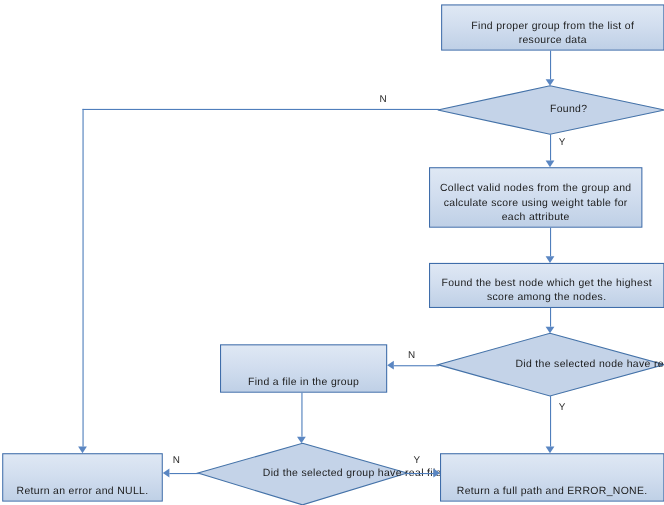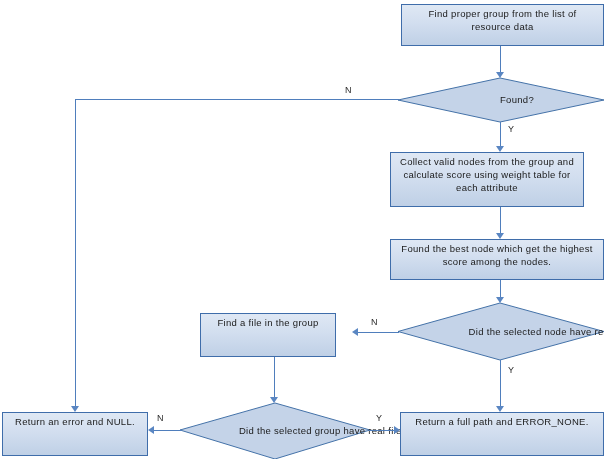--- a/index.html
+++ b/index.html
@@ -20,21 +20,21 @@
   .node {
     position: absolute;
     box-sizing: border-box;
     border: 1px solid #3f6daa;
     background: linear-gradient(to bottom, #dfe8f4 0%, #d2deef 45%, #bfd0e6 100%);
     color: #1a1a1a;
     font-size: 9.5px;
     line-height: 13px;
     text-align: center;
     display: flex;
-    align-items: flex-start;
+    align-items: flex-end;
     justify-content: center;
     padding: 2px 6px;
     letter-spacing: 0.3px;
   }
   .node span { display: block; width: 100%; }
 
   
   .decision {
     position: absolute;
     box-sizing: border-box;
@@ -145,21 +145,21 @@
   </div>
 
   <div class="conn h" style="left:358px; top:332px; width:41px;"></div>
   <div class="arrow left" style="left:352px; top:328px;"></div>
   <div class="edgelabel" style="left:371px; top:317px;">N</div>
 
   <div class="conn v" style="left:500px; top:360px; height:46px;"></div>
   <div class="arrow down" style="left:496px; top:406px;"></div>
   <div class="edgelabel" style="left:508px; top:365px;">Y</div>
 
-  <div class="node" style="left:200px; top:313px; width:136px; height:44px;">
+  <div class="node" style="left:200px; top:313px; width:152px; height:44px;">
     <span>Find a file in the group</span>
   </div>
 
   <div class="conn v" style="left:274px; top:357px; height:40px;"></div>
   <div class="arrow down" style="left:270px; top:397px;"></div>
 
   <div class="decision" style="left:180px; top:403px; width:190px; height:62px;">
     <svg width="190" height="62" viewBox="0 0 190 62">
       <polygon points="95,0 190,27 95,56 0,27" fill="#c4d3e8" stroke="#4472a8" stroke-width="1"></polygon>
     </svg>

